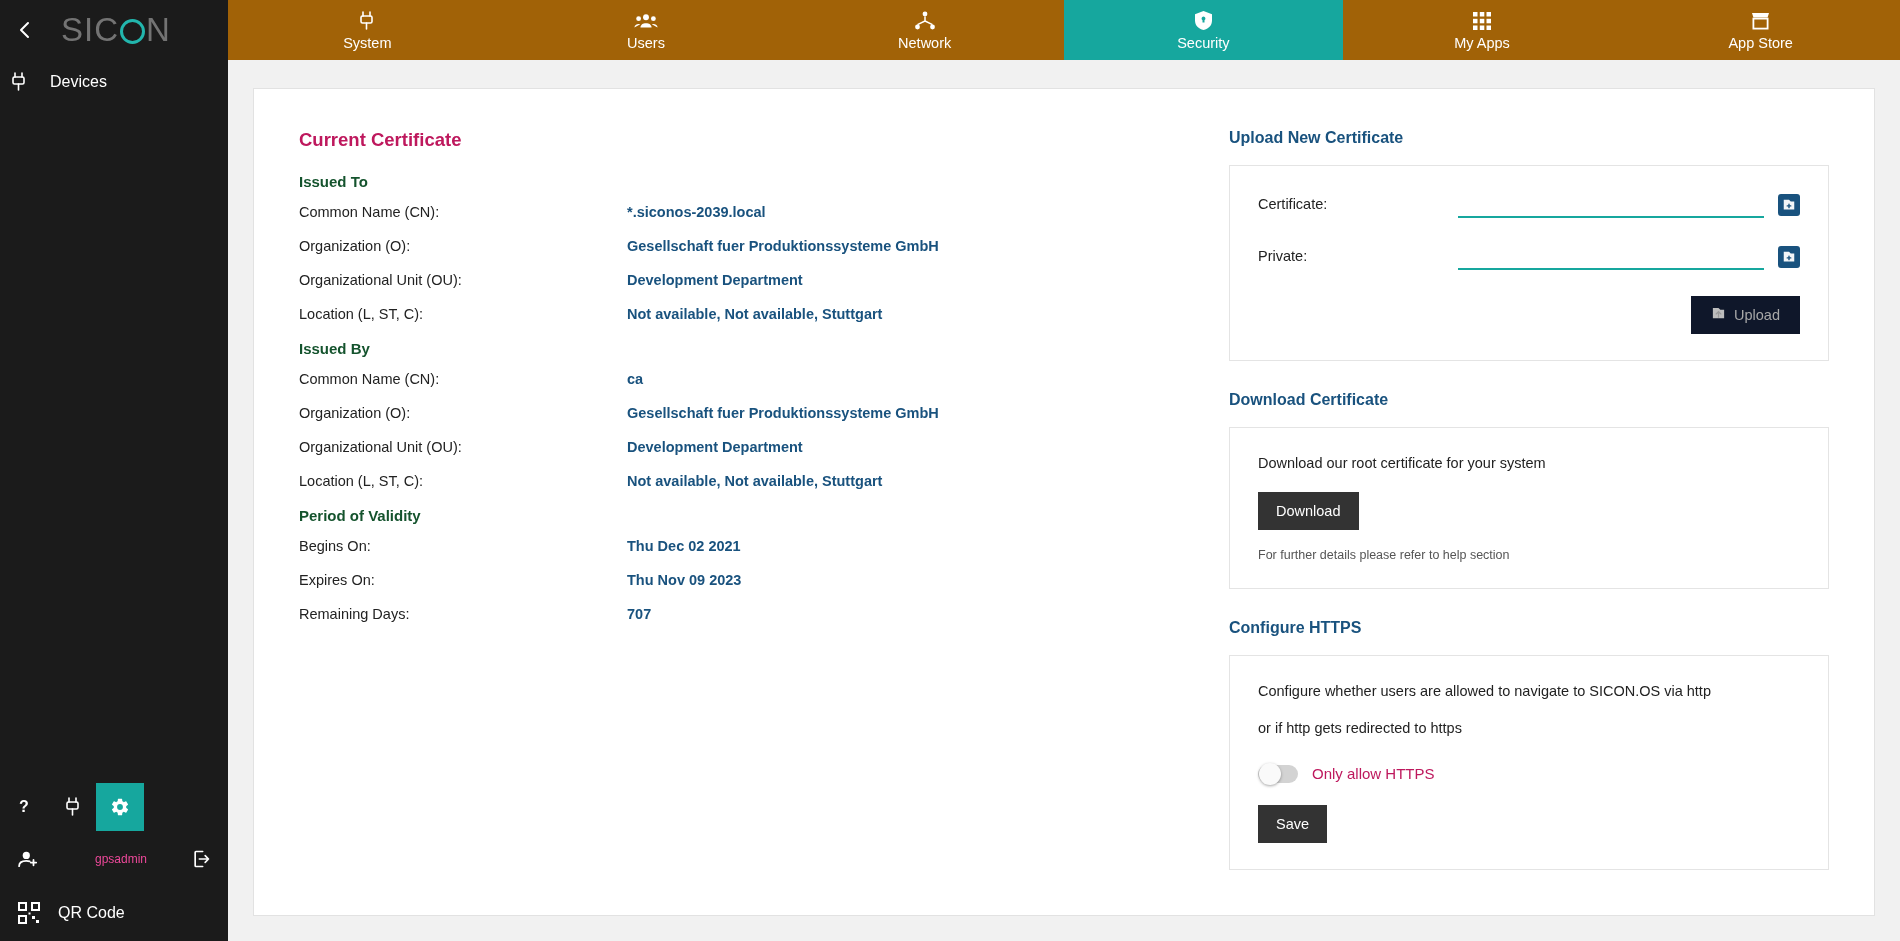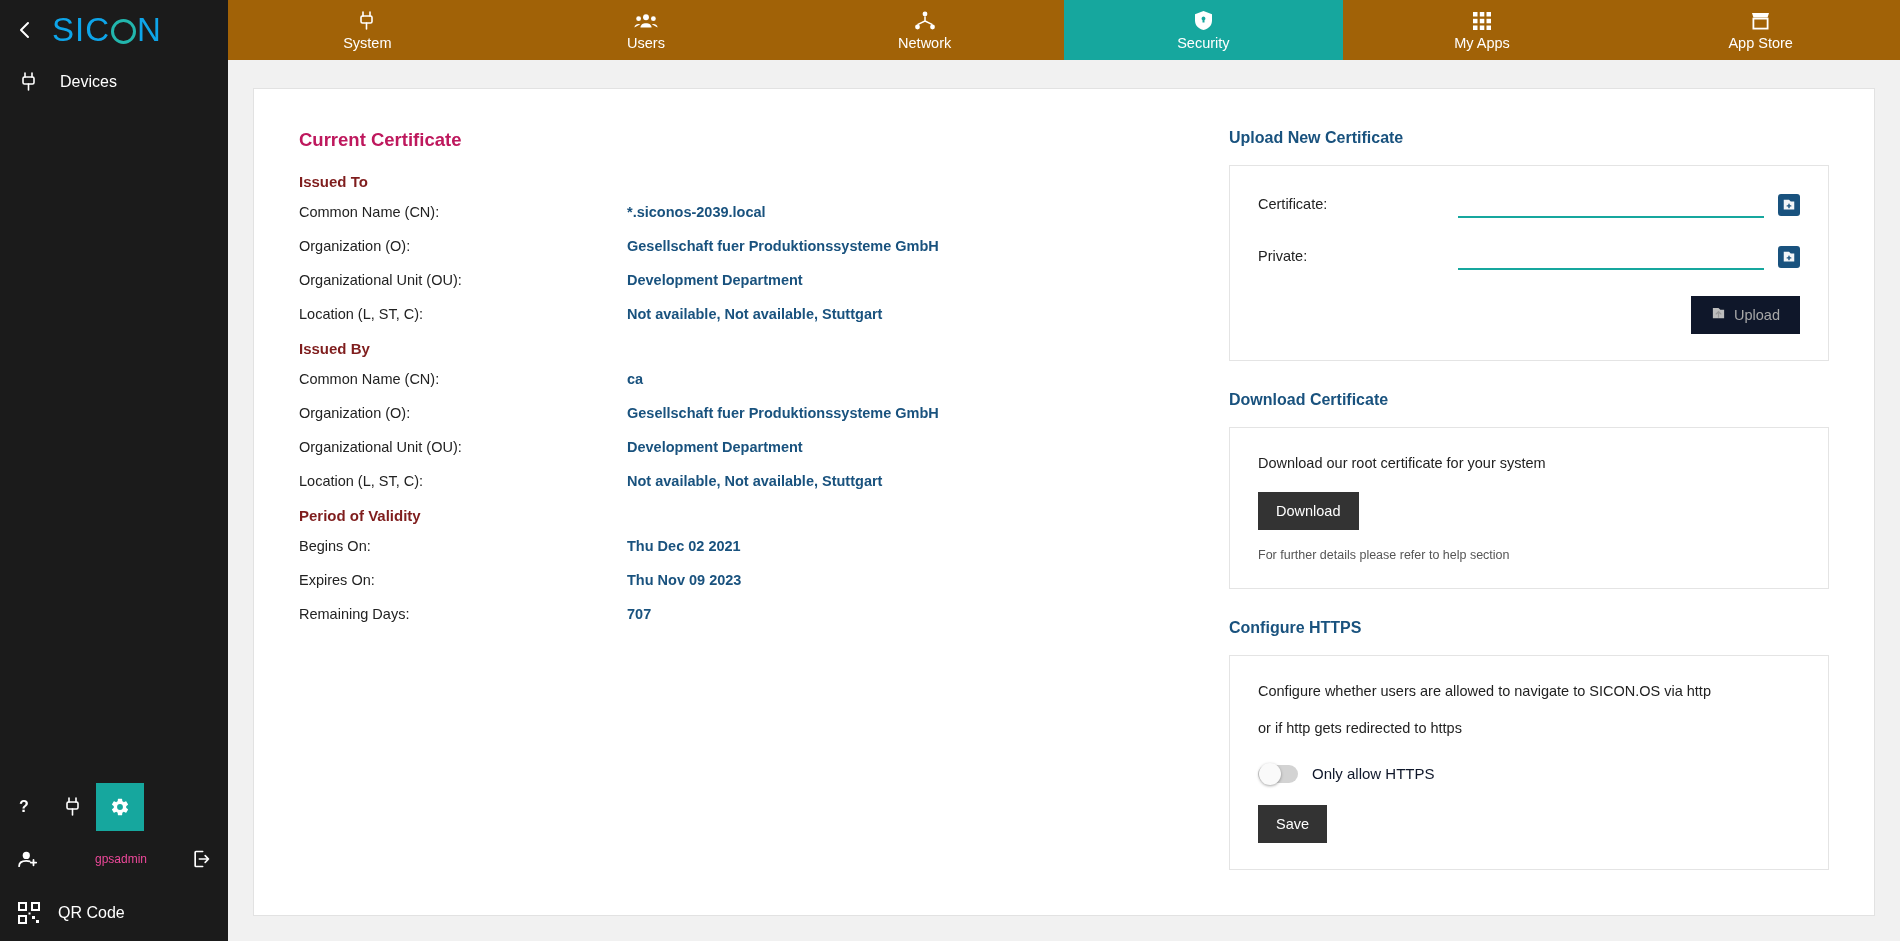--- a/index.html
+++ b/index.html
@@ -26,34 +26,33 @@
   }
   .back-arrow {
     width: 34px; height: 34px;
     display: flex; align-items: center; justify-content: center;
     color: #ffffff; font-size: 22px; line-height: 1;
     cursor: pointer;
   }
   .logo {
     font-size: 33px; letter-spacing: 1px;
     font-family: "Liberation Sans", sans-serif;
-    color: #0ea5e9; margin-left: 10px; font-weight: 400;
+    color: #737373; margin-left: 19px; font-weight: 400;
   }
   .logo .ring {
     display: inline-block;
     width: 25px; height: 25px;
     border: 3px solid #22b6ad;
     border-radius: 50%;
     vertical-align: -3px;
     margin: 0 1px;
   }
   .sidebar-item {
     display: flex; align-items: center;
     height: 44px;
-    padding-left: 10px;
     cursor: pointer;
     font-size: 16px;
   }
   .sidebar-item .s-icon {
     width: 36px; display: flex; align-items: center; justify-content: center;
     color: #ffffff;
   }
   .sidebar-item .s-label { margin-left: 14px; color: #ffffff; }
 
   .sidebar-bottom {
@@ -112,21 +111,21 @@
   }
   .columns { display: flex; padding: 40px 45px 0 45px; }
   .col-left { width: 880px; flex: 0 0 880px; }
   .col-right { flex: 1; padding-left: 50px; }
 
   .section-title {
     color: #be185d; font-size: 18.5px; font-weight: bold;
     margin-bottom: 22px;
   }
   .sub-title {
-    color: #7f1d1d; font-size: 15px; font-weight: bold;
+    color: #14532d; font-size: 15px; font-weight: bold;
     margin: 0 0 14px 0;
   }
   .kv { display: flex; font-size: 14.5px; margin-bottom: 18px; }
   .kv .k { width: 328px; color: #222222; }
   .kv .v { color: #19527e; font-weight: bold; }
 
   .card {
     border: 1px solid #e4e4e4;
     background: #ffffff;
     padding: 26px 28px;
@@ -170,21 +169,21 @@
   .toggle-row { display: flex; align-items: center; margin: 26px 0 22px 0; }
   .toggle {
     width: 40px; height: 18px; border-radius: 9px; background: #d3d3d3;
     position: relative; cursor: pointer;
   }
   .toggle .knob {
     position: absolute; left: 1px; top: -2px;
     width: 22px; height: 22px; border-radius: 50%;
     background: #fafafa; box-shadow: 0 1px 3px rgba(0,0,0,.35);
   }
-  .toggle-label { font-size: 15px; color: #0f172a; margin-left: 14px; }
+  .toggle-label { font-size: 15px; color: #be185d; margin-left: 14px; }
 </style>
 </head>
 <body>
 
 <div class="app">
 
   <div class="sidebar">
     <div class="sidebar-top">
       <div class="back-arrow">
         <svg width="16" height="18" viewBox="0 0 16 18" fill="none" aria-hidden="true">

